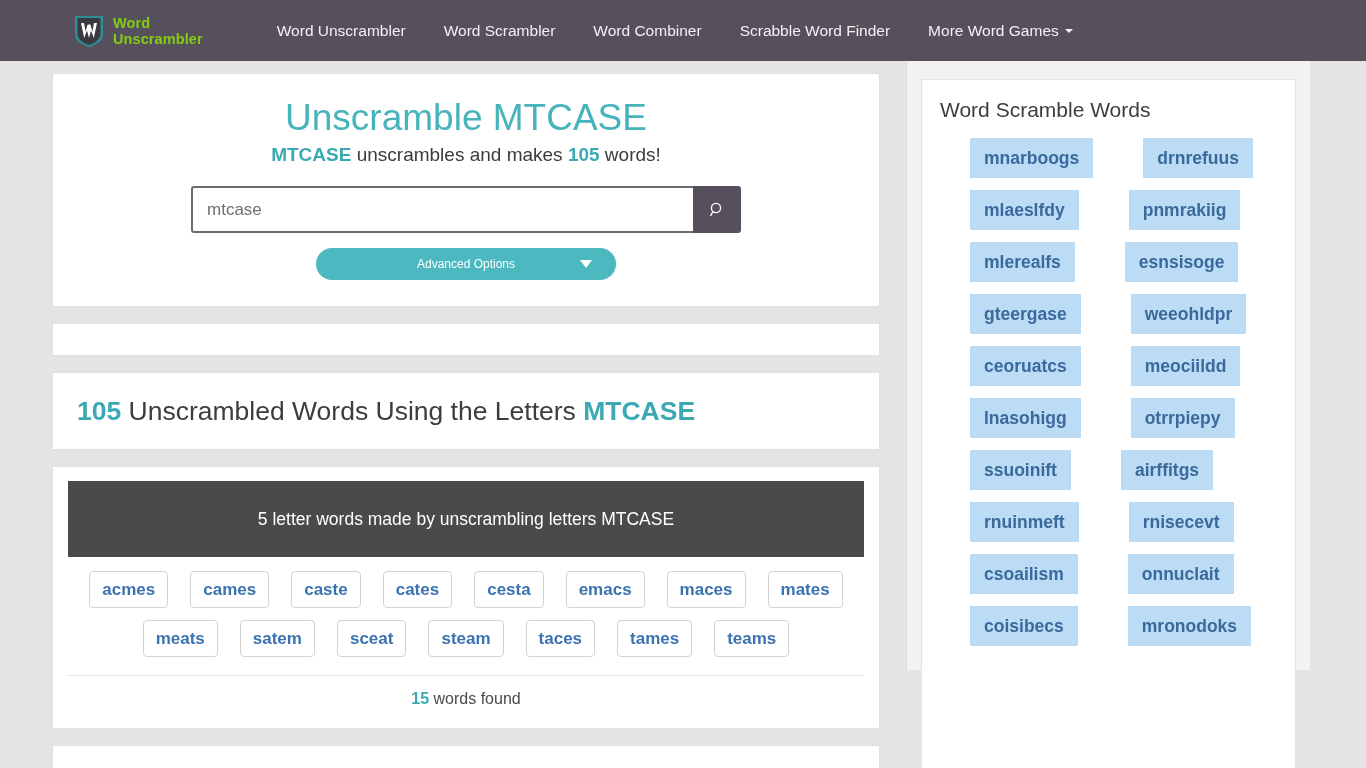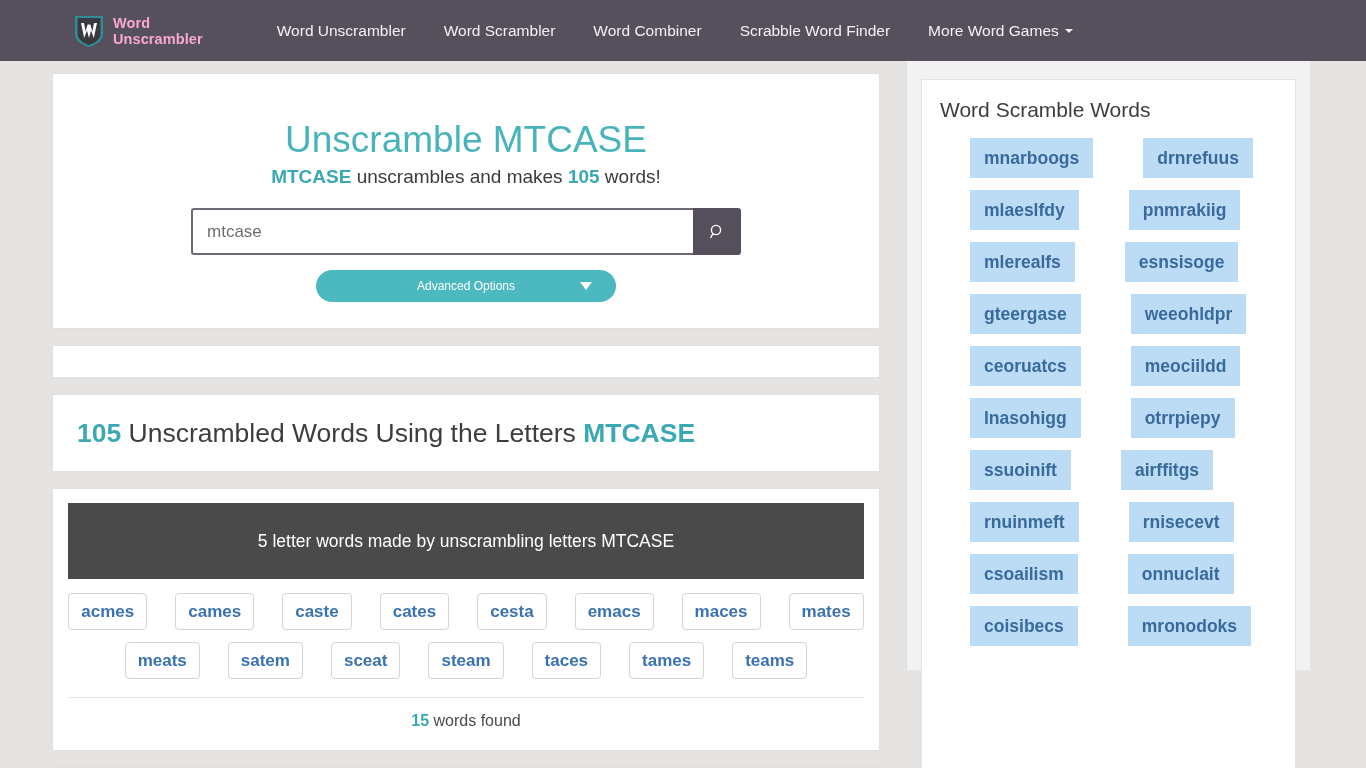--- a/index.html
+++ b/index.html
@@ -26,21 +26,21 @@
     gap: 9px;
     text-decoration: none;
   }
   .brand-shield {
     width: 30px; height: 34px;
     position: relative;
     flex: none;
   }
   .brand-shield svg { display: block; }
   .brand-text {
-    color: #f9a8d4;
+    color: #84cc16;
     font-size: 14.5px;
     font-weight: bold;
     line-height: 16px;
     letter-spacing: .1px;
   }
   .nav-links {
     display: flex;
     align-items: center;
     margin-left: 55px;
     gap: 0px;
@@ -90,21 +90,21 @@
   
   .search-card {
     padding: 22px 28px 26px 28px;
     text-align: center;
     margin-bottom: 16px;
   }
   .page-title {
     color: #47b3bb;
     font-size: 37px;
     font-weight: normal;
-    margin: 22px 0 2px 0;
+    margin: 0 0 2px 0;
     line-height: 44px;
   }
   .subtitle {
     font-size: 19px;
     color: #3b3b3b;
     margin: 0 0 18px 0;
     line-height: 26px;
   }
   .subtitle .hl { color: #3ba9b4; font-weight: bold; }
 
@@ -201,21 +201,21 @@
     text-align: center;
     font-size: 17.5px;
     padding: 27px 8px;
     line-height: 22px;
   }
   .word-rows { padding: 14px 0 6px 0; }
   .word-row {
     display: flex;
     justify-content: center;
     flex-wrap: wrap;
-    gap: 28px;
+    gap: 22px;
     margin-bottom: 12px;
   }
   .word-tile {
     border: 1px solid #d4d4d4;
     border-radius: 4px;
     padding: 7px 12px;
     color: #3b72b0;
     font-size: 17px;
     font-weight: bold;
     text-decoration: none;

